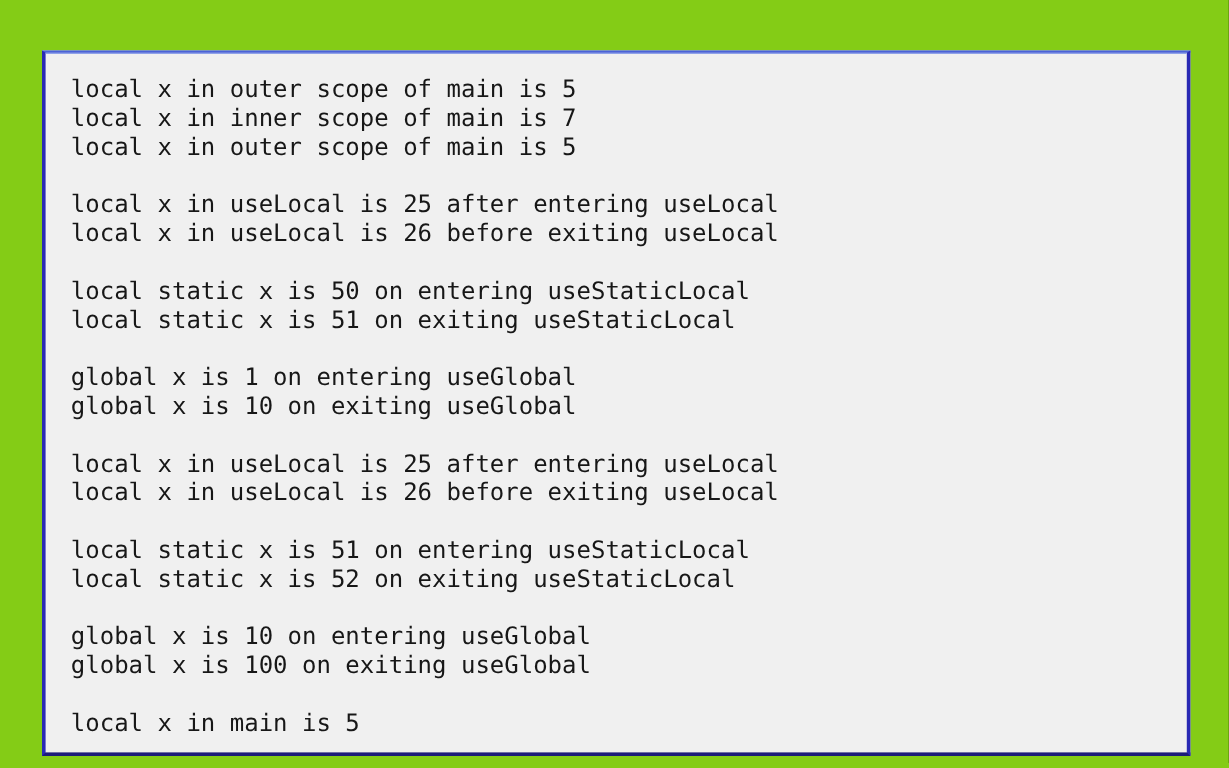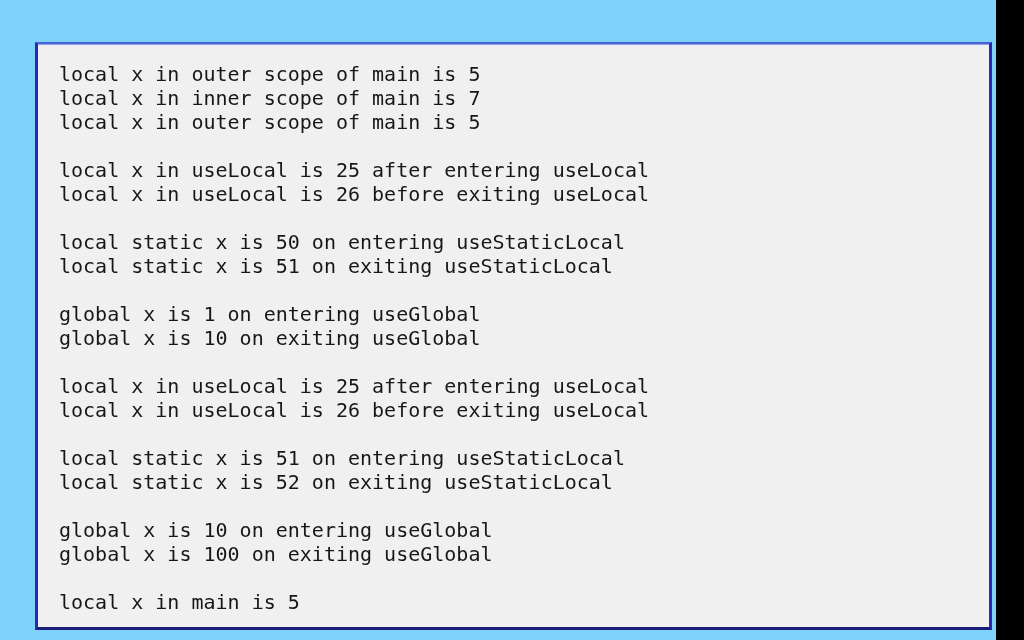--- a/index.html
+++ b/index.html
@@ -11,21 +11,22 @@
     width: 1024px;
     height: 640px;
     overflow: hidden;
     font-family: "DejaVu Sans Mono", monospace;
   }
 
   #screen {
     position: relative;
     width: 996px;
     height: 640px;
-    background: #7dd3fc;
+    background: #84cc16;
+    padding-left: 28px;
   }
 
   
   #console-window {
     position: absolute;
     left: 35px;
     top: 42px;
     width: 957px;
     height: 588px;
     box-sizing: border-box;

